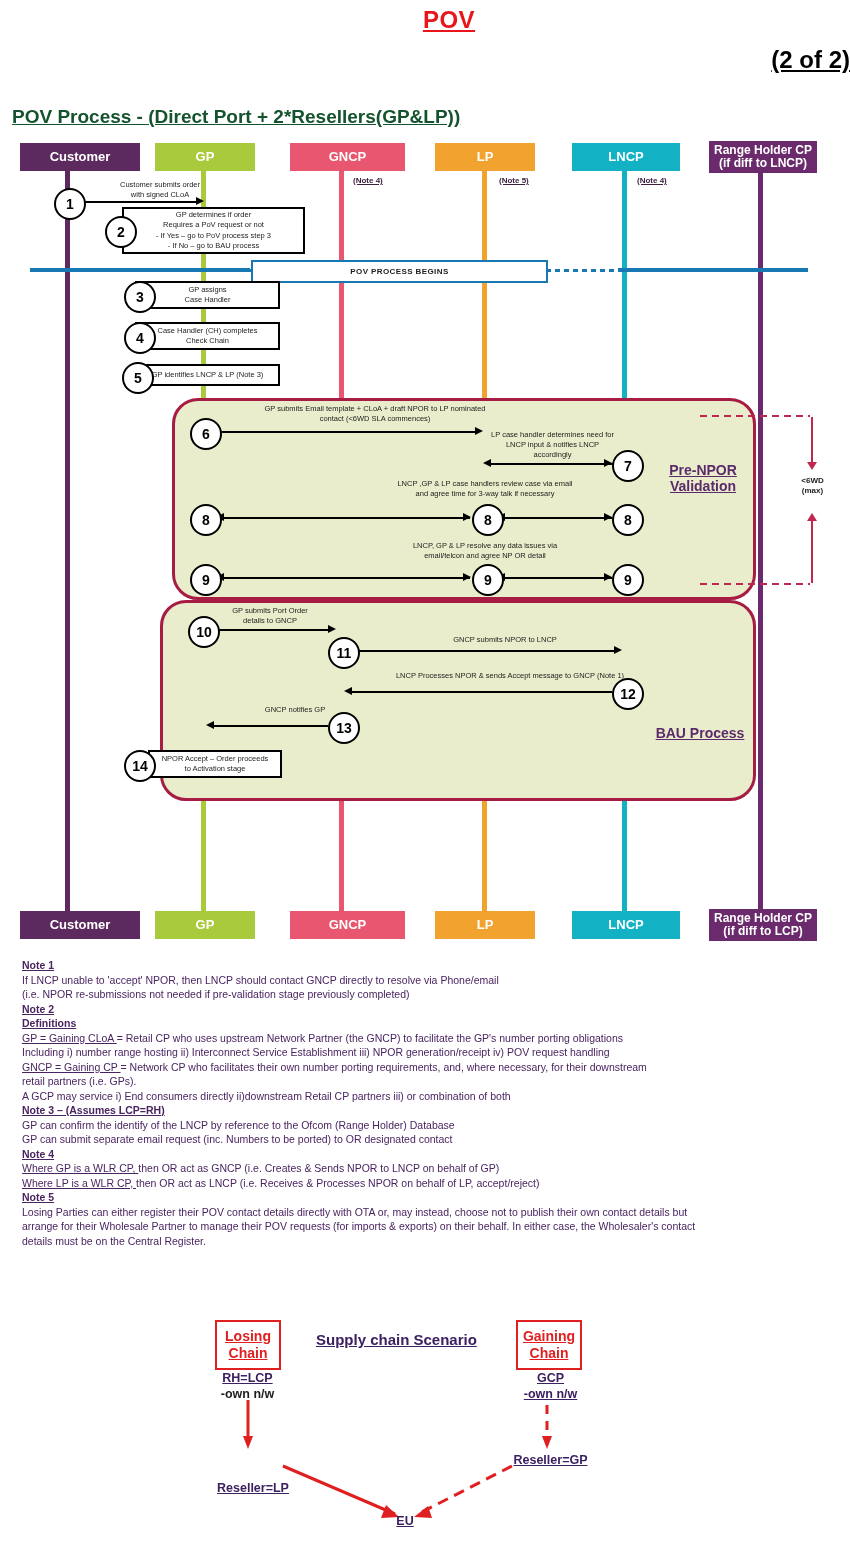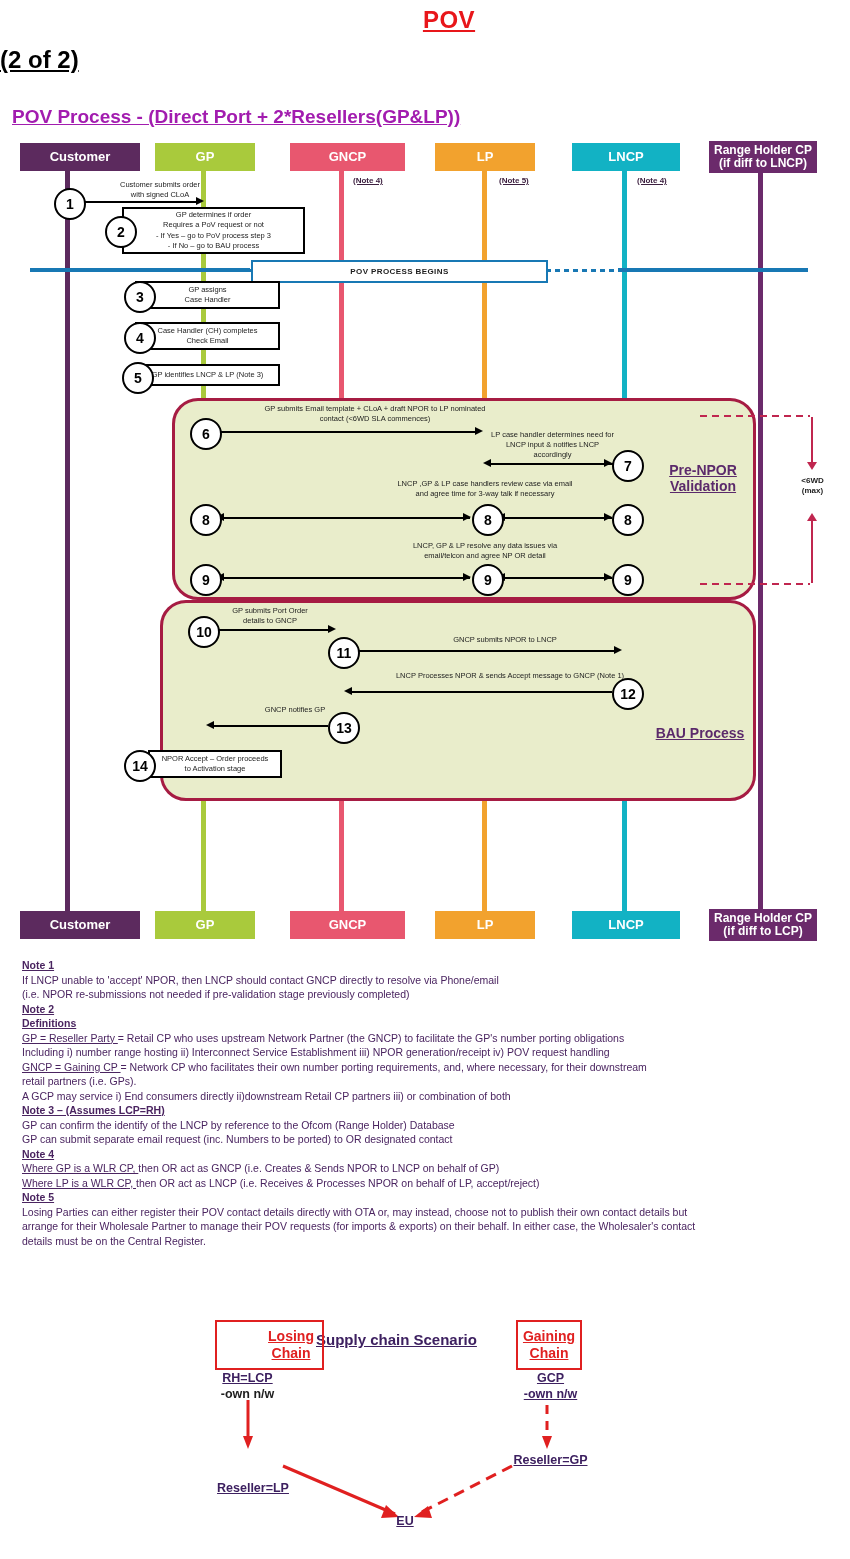--- a/index.html
+++ b/index.html
@@ -11,27 +11,27 @@
   }
   .abs{position:absolute;}
 
   
   #title-pov{
     top:6px;left:0;width:850px;text-align:center;
     font-size:24px;font-weight:bold;color:#e8161a;
     text-decoration:underline;letter-spacing:.5px;padding-left:24px;
   }
   #title-sub{
-    top:46px;left:0;width:850px;text-align:left;
+    top:46px;left:0;width:850px;text-align:right;
     font-size:24px;font-weight:bold;color:#000000;
     text-decoration:underline;
   }
   #process-heading{
     top:106px;left:12px;
-    font-size:19px;font-weight:bold;color:#a21caf;
+    font-size:19px;font-weight:bold;color:#14532d;
     text-decoration:underline;
   }
 
   
   .lane-box{
     height:28px;display:flex;align-items:center;justify-content:center;
     color:#ffffff;font-weight:bold;font-size:13px;text-align:center;
     line-height:1.05;
   }
   .lane-box.two-line{height:32px;font-size:12px;}
@@ -196,21 +196,21 @@
 <div class="abs pbox" style="left:135px;top:281px;width:145px;height:28px;flex-direction:column;">
   <div>GP assigns</div>
   <div>Case Handler</div>
 </div>
 <div class="abs step s28" style="left:124px;top:281px;">
   <span>3</span>
 </div>
 
 <div class="abs pbox" style="left:135px;top:322px;width:145px;height:28px;flex-direction:column;">
   <div>Case Handler (CH) completes</div>
-  <div>Check Email</div>
+  <div>Check Chain</div>
 </div>
 <div class="abs step s28" style="left:124px;top:322px;">
   <span>4</span>
 </div>
 
 <div class="abs pbox" style="left:135px;top:364px;width:145px;height:22px;">
   <span>GP identifies LNCP &amp; LP (Note 3)</span>
 </div>
 <div class="abs step s28" style="left:122px;top:362px;">
   <span>5</span>
@@ -353,41 +353,41 @@
   <span>Range Holder CP</span>
   <span>(if diff to LCP)</span>
 </div>
 
 <div class="abs" id="notes">
     <div class="nline nhead">Note 1</div>
     <div class="nline">If LNCP unable to 'accept' NPOR, then LNCP should contact GNCP directly to resolve via Phone/email</div>
     <div class="nline"> (i.e. NPOR re-submissions not needed if pre-validation stage previously completed)</div>
     <div class="nline nhead">Note 2</div>
     <div class="nline nhead">Definitions</div>
-    <div class="nline"><span class="nud">GP = Reseller Party </span>= Retail CP who uses upstream Network Partner (the GNCP) to facilitate the GP's number porting obligations</div>
+    <div class="nline"><span class="nud">GP = Gaining CLoA </span>= Retail CP who uses upstream Network Partner (the GNCP) to facilitate the GP's number porting obligations</div>
     <div class="nline">Including i) number range hosting ii) Interconnect Service Establishment iii) NPOR generation/receipt iv) POV request handling</div>
     <div class="nline"><span class="nud">GNCP = Gaining CP </span>= Network CP who facilitates their own number porting requirements, and, where necessary, for their downstream</div>
     <div class="nline"> retail partners (i.e. GPs).</div>
     <div class="nline">A GCP may service i) End consumers directly ii)downstream Retail CP partners iii) or combination of both</div>
     <div class="nline nhead">Note 3 – (Assumes LCP=RH)</div>
     <div class="nline">GP can confirm the identify of the LNCP by reference to the Ofcom (Range Holder) Database</div>
     <div class="nline">GP can submit separate email request (inc. Numbers to be ported) to OR designated contact</div>
     <div class="nline nhead">Note 4</div>
     <div class="nline"><span class="nud">Where GP is a WLR CP, </span>then OR act as GNCP (i.e. Creates &amp; Sends NPOR to LNCP on behalf of GP)</div>
     <div class="nline"><span class="nud">Where LP is a WLR CP, </span>then OR act as LNCP (i.e. Receives &amp; Processes NPOR on behalf of LP, accept/reject)</div>
     <div class="nline nhead">Note 5</div>
     <div class="nline">Losing Parties can either register their POV contact details directly with OTA or, may instead, choose not to publish their own contact details but</div>
     <div class="nline">arrange for their Wholesale Partner to manage their POV requests (for imports &amp; exports) on their behalf. In either case, the Wholesaler's contact</div>
     <div class="nline">details must be on the Central Register.</div>
   </div>
 
 <div class="abs" id="scenario">
   <div class="abs sc-title" style="left:316px;top:21px;">Supply chain Scenario</div>
 
-  <div class="abs sc-box" style="left:215px;top:10px;width:62px;height:46px;flex-direction:column;padding-left:43px;">
+  <div class="abs sc-box" style="left:215px;top:10px;width:62px;height:46px;flex-direction:column;">
     <span>Losing</span>
     <span>Chain</span>
   </div>
   <div class="abs sc-box" style="left:516px;top:10px;width:62px;height:46px;flex-direction:column;">
     <span>Gaining</span>
     <span>Chain</span>
   </div>
 
   <div class="abs sc-txt" style="left:205px;top:60px;width:85px;">
     <div class="sc-u">RH=LCP</div>

